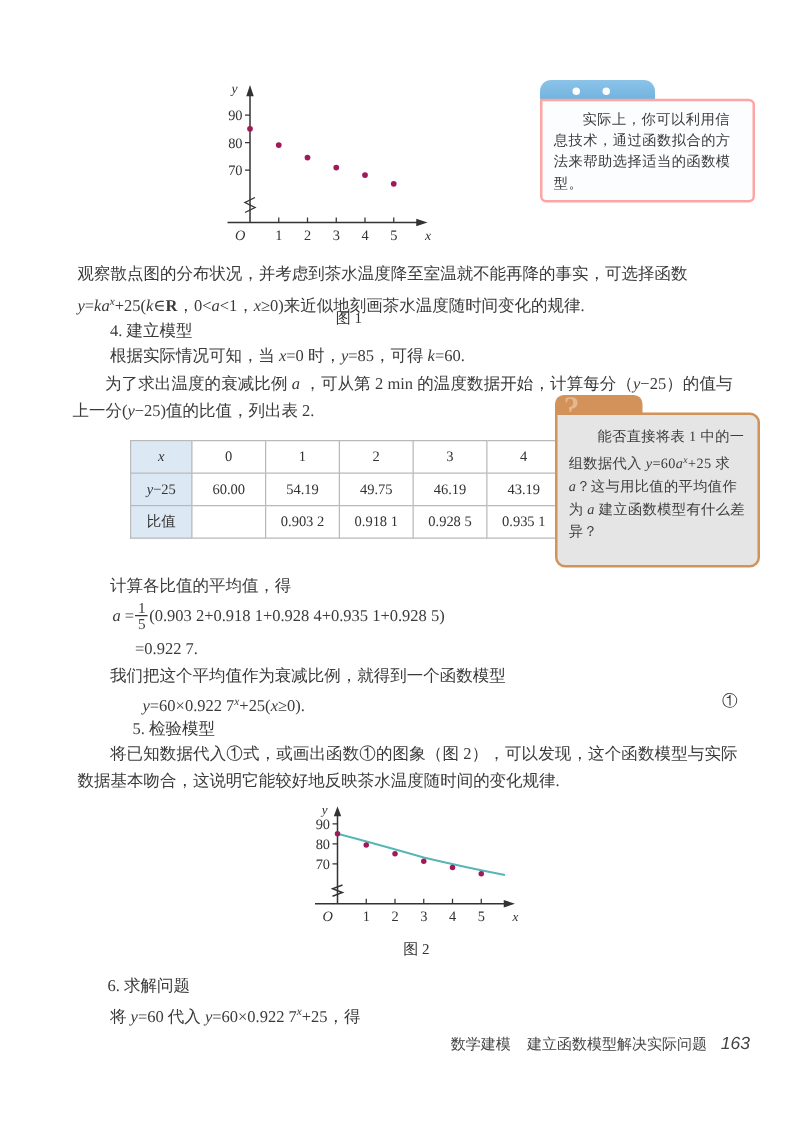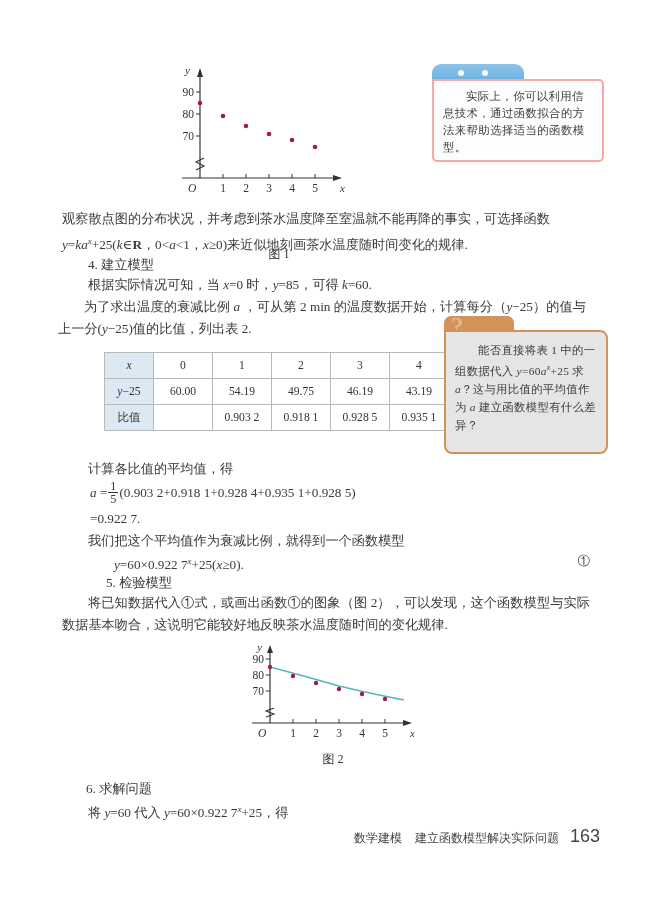--- a/index.html
+++ b/index.html
@@ -160,21 +160,21 @@
   #para-model   { position: absolute; left: 62px; top: 530px; width: 528px; }
   #formula-1    { position: absolute; left: 62px; top: 550px; width: 528px; }
   #heading-check{ position: absolute; left: 62px; top: 572px; width: 528px; }
   #para-check   { position: absolute; left: 62px; top: 592px; width: 528px; }
   #heading-solve{ position: absolute; left: 62px; top: 778px; width: 528px; }
   #para-solve   { position: absolute; left: 62px; top: 798px; width: 528px; }
 
   #footer { position: absolute; left: 0; top: 826px; width: 648px;
             padding-right: 48px; box-sizing: border-box; text-align: right;
             font-size: 12px; color: #444; }
-  #footer .pg { font-family: "Liberation Sans", sans-serif; font-size: 18px; margin-left: 8px; }
+  #footer .pg { font-family: "Liberation Sans", sans-serif; font-size: 14px; margin-left: 8px; font-style: italic; }
 
   
   #data-table {
     position: absolute;
     left: 104px;
     top: 352px;
     border-collapse: collapse;
     font-size: 11.6px;
     color: #333;
   }
@@ -324,21 +324,21 @@
     </div>
   </div>
 
   <div id="para-average" class="para indent">计算各比值的平均值，得</div>
 
   <div id="formula-a" class="para">
     <div style="line-height:30px">
       <span class="mi">a</span>
       <span>=</span><span class="frac"><span class="num">1</span><span class="den">5</span></span><span>(0.903 2+0.918 1+0.928 4+0.935 1+0.928 5)</span>
     </div>
-    <div style="">=0.922 7.</div>
+    <div style="margin-left:18px">=0.922 7.</div>
   </div>
 
   <div id="para-model" class="para indent">我们把这个平均值作为衰减比例，就得到一个函数模型</div>
 
   <div id="formula-1" class="para">
     <span class="eqnum">①</span>
     <span style="margin-left:52px"><span class="mi">y</span><span>=60×0.922 7</span><span class="sup">x</span><span>+25(</span><span class="mi">x</span><span>≥0).</span></span>
   </div>
 
   <div id="heading-check" class="para">

